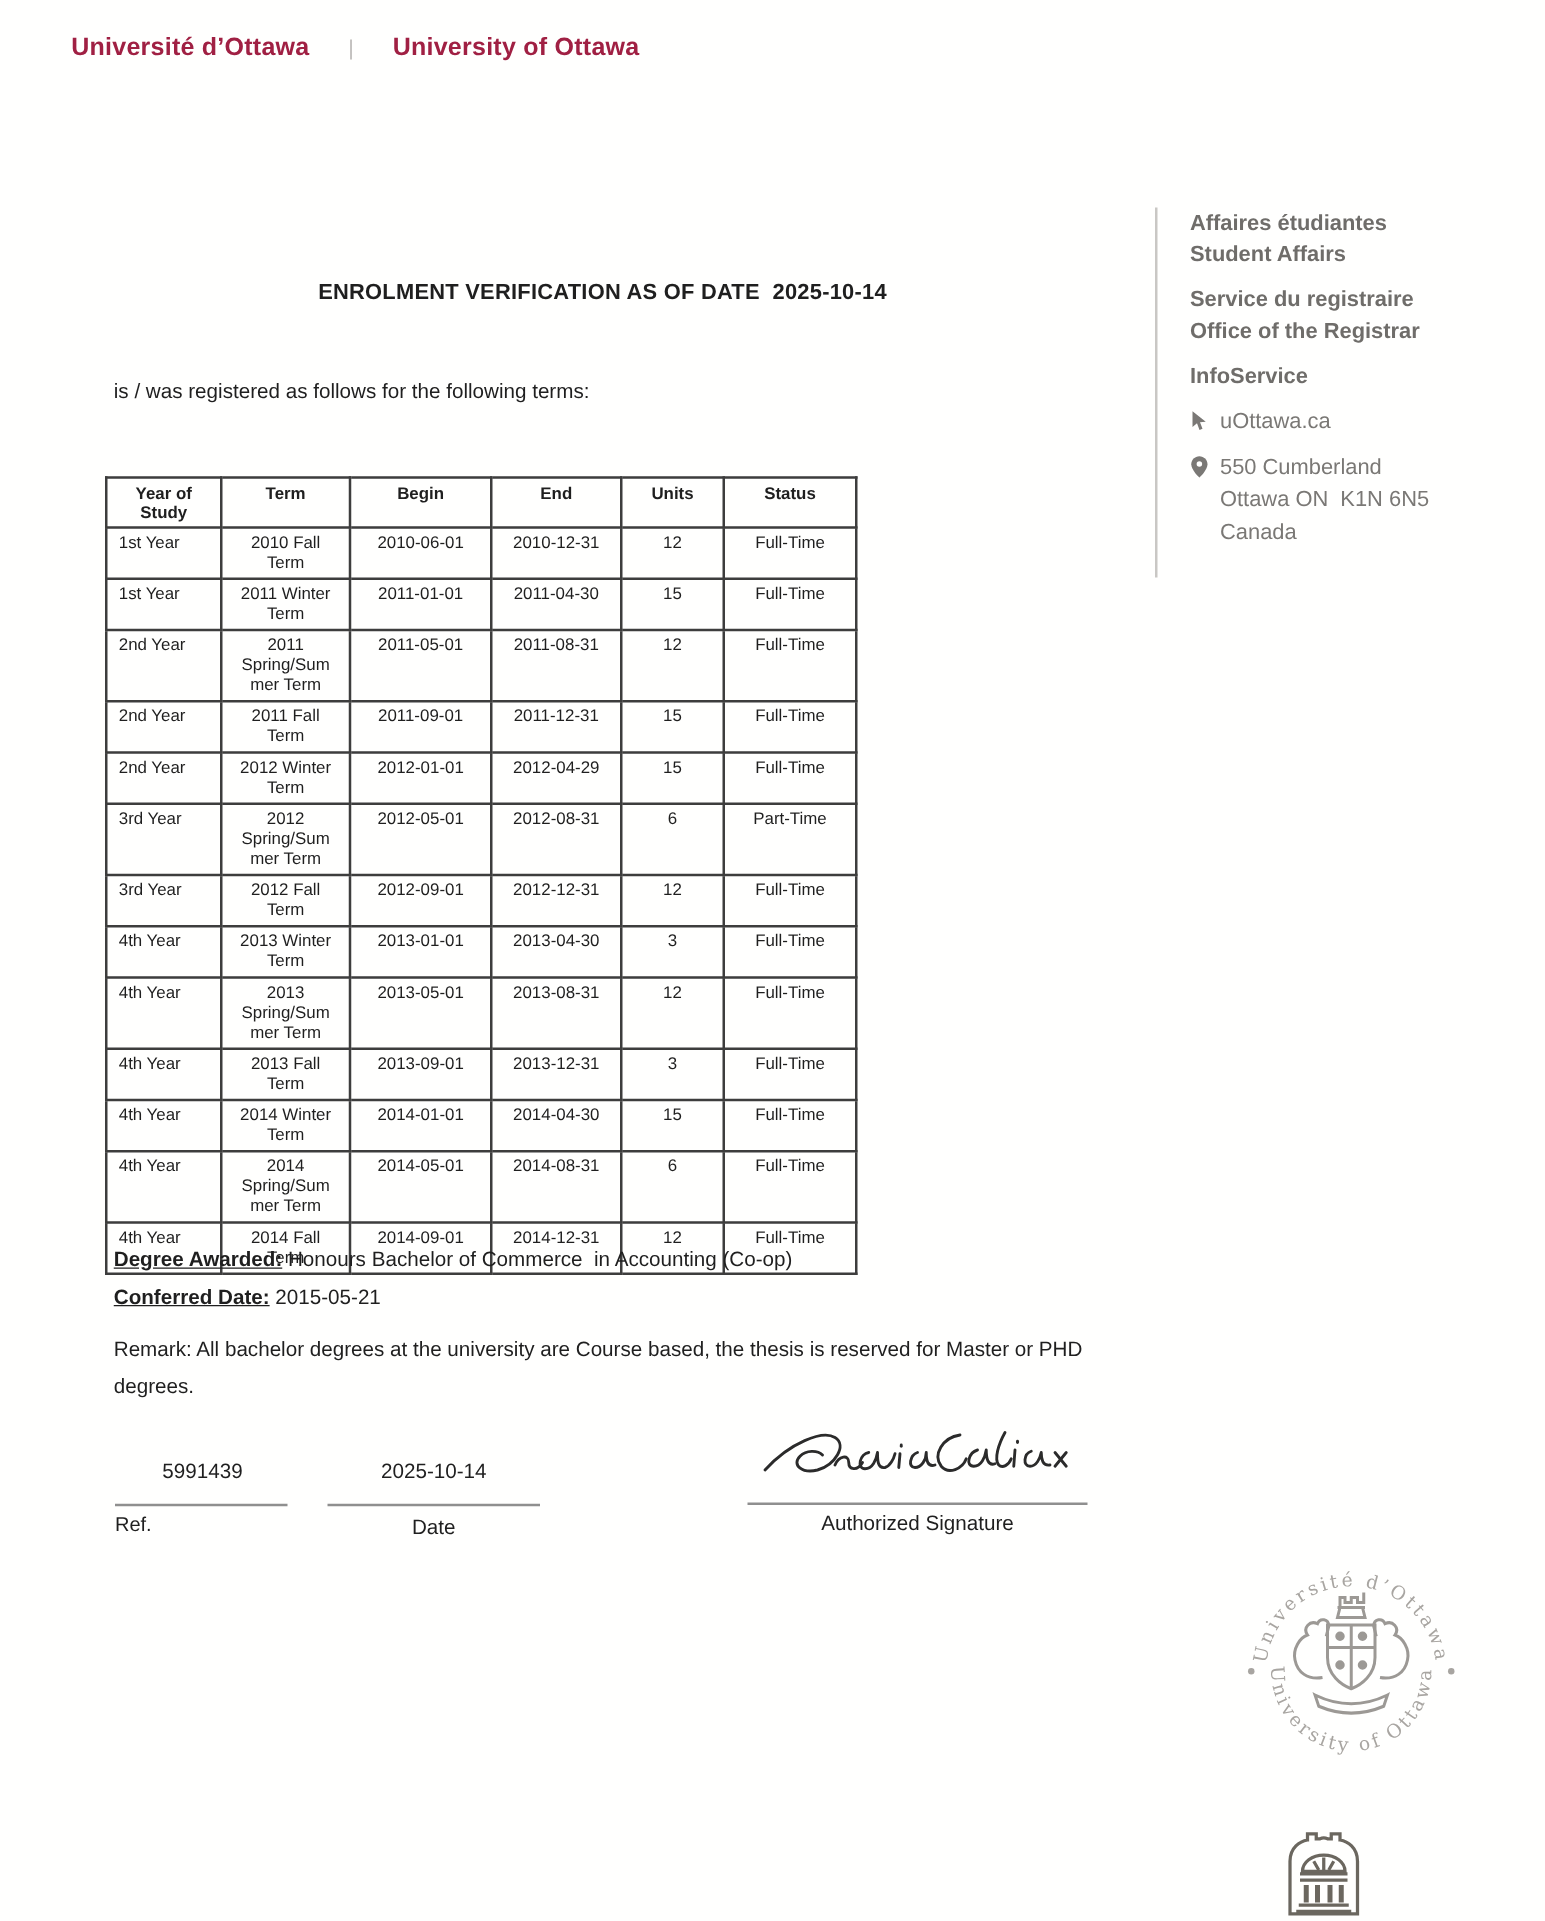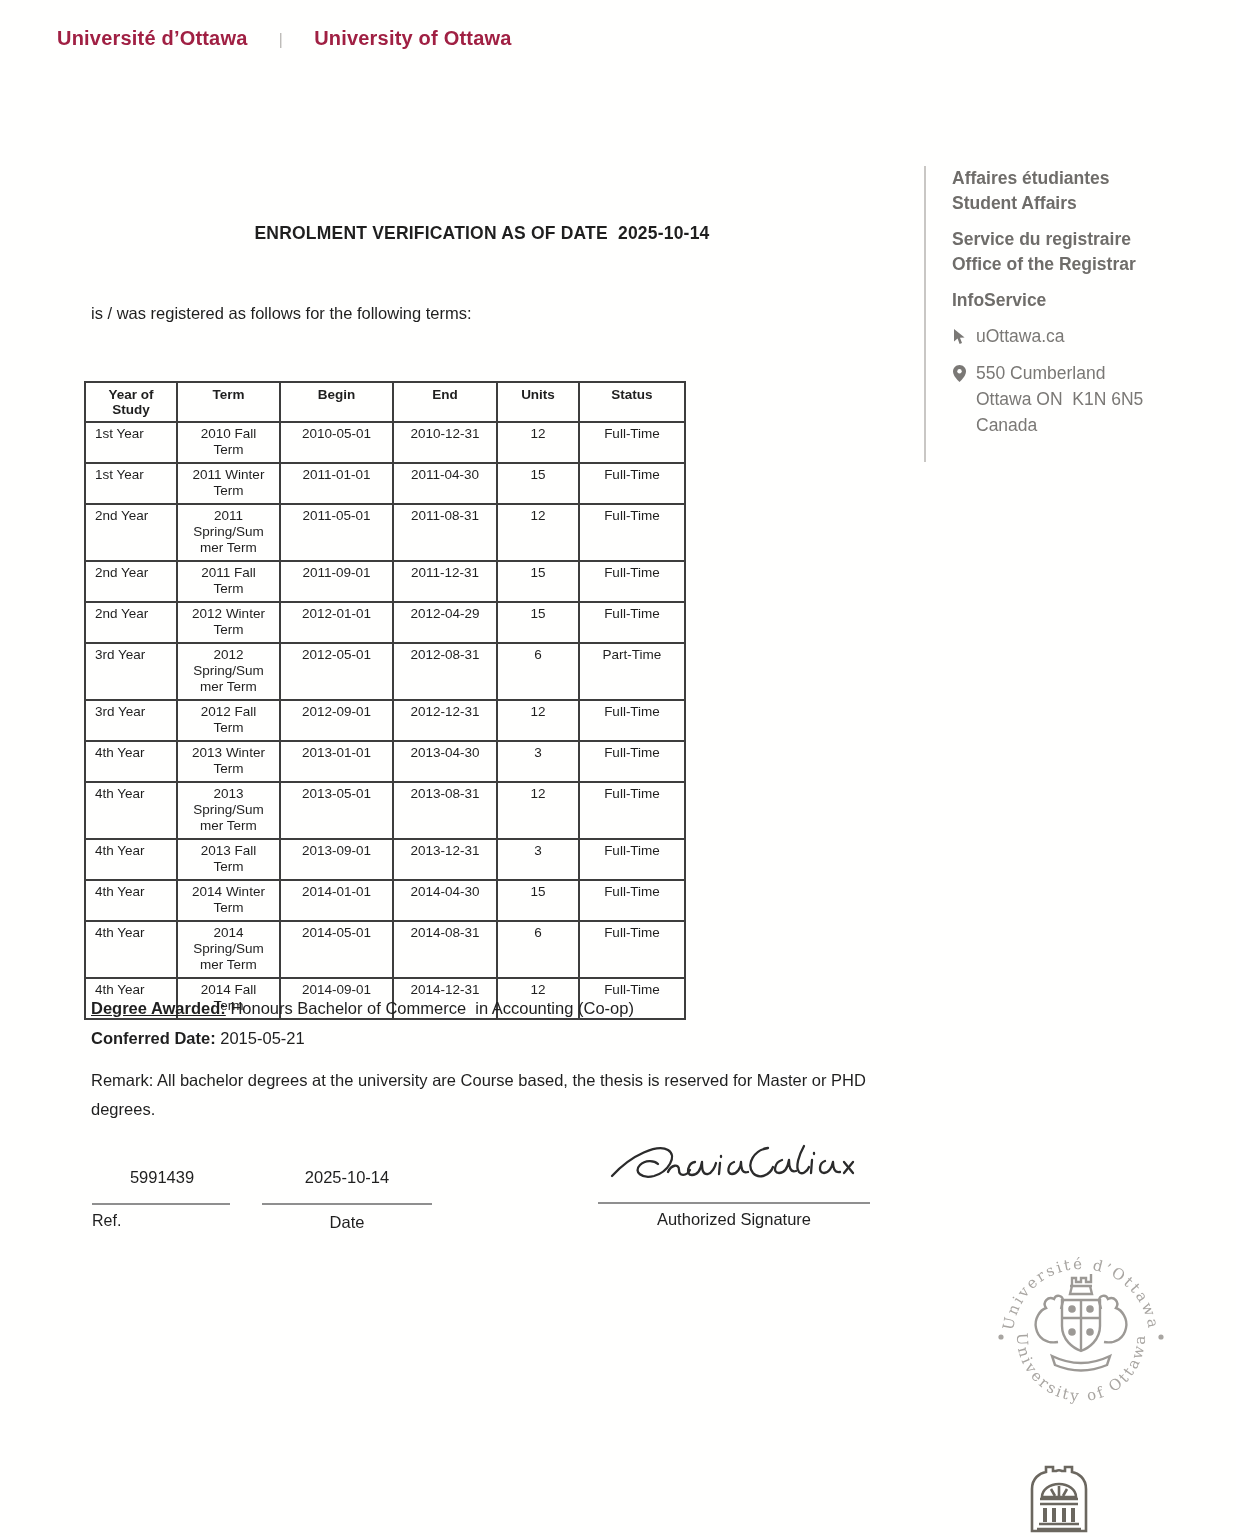--- a/index.html
+++ b/index.html
@@ -25,21 +25,21 @@
   .enrol-table th,.enrol-table td{
     border:2px solid #3d3d3d;vertical-align:top;font-size:13.5px;line-height:16px;
     padding:3px 2px 4px;text-align:center;white-space:pre-line;}
   .enrol-table th{font-weight:bold;padding:4px 2px;line-height:15px;}
   .enrol-table td.c0{text-align:left;padding-left:9px;}
   .w0{width:92px}.w1{width:103px}.w2{width:113px}.w3{width:104px}.w4{width:82px}.w5{width:106px}
 
   
   .degree{position:absolute;top:993px;left:91px;font-size:16.5px;line-height:30px;}
   .degree-label{font-weight:bold;text-decoration:underline;}
-  .conferred-label{font-weight:bold;}
+  .conferred-label{font-weight:bold;text-decoration:underline;}
   .remark{position:absolute;top:1066px;left:91px;width:778px;font-size:16.5px;line-height:29px;}
   .ref-value{position:absolute;top:1168px;left:92px;width:140px;text-align:center;font-size:16.5px;}
   .ref-line{position:absolute;top:1203px;left:92px;width:138px;height:2px;background:#8f8f8f;}
   .ref-label{position:absolute;top:1212px;left:92px;width:138px;text-align:left;font-size:16px;}
   .date-value{position:absolute;top:1168px;left:262px;width:170px;text-align:center;font-size:16.5px;}
   .date-line{position:absolute;top:1203px;left:262px;width:170px;height:2px;background:#8f8f8f;}
   .date-label{position:absolute;top:1213px;left:262px;width:170px;text-align:center;font-size:16.5px;}
   .signature-svg{position:absolute;top:1136px;left:606px;}
   .sig-line{position:absolute;top:1202px;left:598px;width:272px;height:2px;background:#8f8f8f;}
   .sig-label{position:absolute;top:1210px;left:598px;width:272px;text-align:center;font-size:16.5px;}
@@ -94,21 +94,21 @@
           <th class="c3">End</th>
           <th class="c4">Units</th>
           <th class="c5">Status</th>
         </tr>
     </thead>
     <tbody id="table-body">
         <tr>
           <td class="c0">1st Year</td>
           <td class="c1">2010 Fall
 Term</td>
-          <td class="c2">2010-05-01</td>
+          <td class="c2">2010-06-01</td>
           <td class="c3">2010-12-31</td>
           <td class="c4">12</td>
           <td class="c5">Full-Time</td>
         </tr>
         <tr>
           <td class="c0">1st Year</td>
           <td class="c1">2011 Winter
 Term</td>
           <td class="c2">2011-01-01</td>
           <td class="c3">2011-04-30</td>

